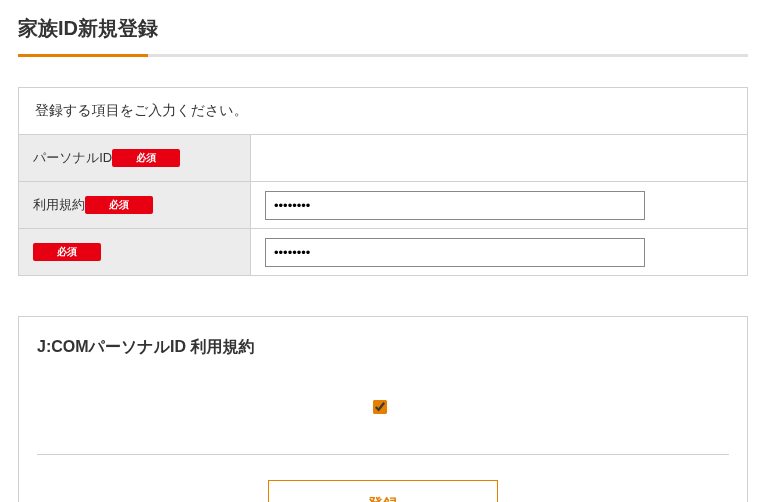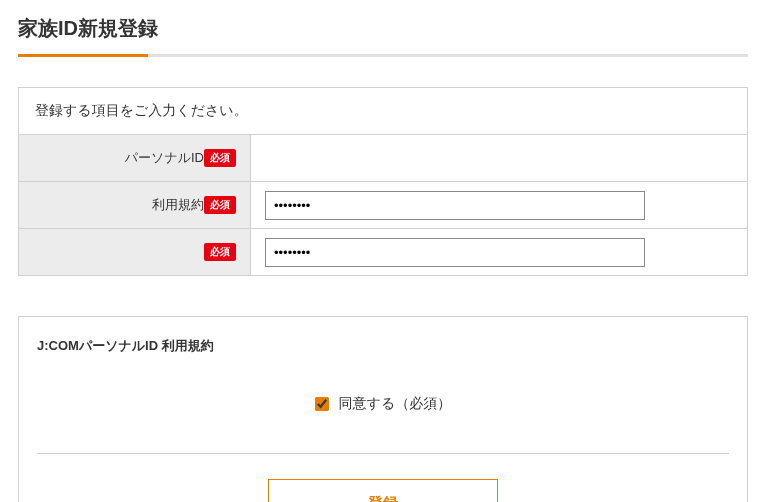--- a/index.html
+++ b/index.html
@@ -45,31 +45,31 @@
       border-left: 1px solid #d0d0d0;
       border-right: 1px solid #d0d0d0;
       border-bottom: 1px solid #d0d0d0;
     }
     .form-label-cell {
       width: 232px;
       background: #ececec;
       padding: 14px 14px;
       display: flex;
       align-items: center;
-      justify-content: flex-end;
+      justify-content: flex-start;
       border-right: 1px solid #d0d0d0;
     }
     .form-label-text {
       font-size: 13px;
     }
     .required-badge {
       background: #e60012;
       color: #fff;
       font-size: 10px;
-      padding: 2px 6px;
+      padding: 2px 24px;
       border-radius: 2px;
       font-weight: bold;
     }
     .form-input-cell {
       flex: 1;
       background: #fff;
       padding: 8px 14px;
       display: flex;
       align-items: center;
     }
@@ -79,21 +79,21 @@
       padding: 6px 8px;
       font-size: 13px;
       border: 1px solid #888;
     }
     .terms-section {
       margin-top: 40px;
       border: 1px solid #d0d0d0;
       padding: 20px 18px 30px 18px;
     }
     .terms-title {
-      font-size: 13px;
+      font-size: 16px;
       font-weight: bold;
       margin-bottom: 40px;
     }
     .agree-row {
       text-align: center;
       margin-bottom: 40px;
       font-size: 14px;
     }
     .agree-row input[type="checkbox"] {
       accent-color: #e67e00;
@@ -151,19 +151,18 @@
   <div class="form-input-cell">
     <input type="password" value="••••••••" style="">
   </div>
 </div>
 
 <div class="terms-section">
   <div class="terms-title">J:COMパーソナルID 利用規約</div>
   <div class="agree-row">
     <label>
       <input type="checkbox" checked="" style="">
-      <span>同意する（必須）</span>
     </label>
   </div>
   <div class="submit-row">
     <button class="submit-button">登録</button>
   </div>
 </div>
 
 </body></html>

